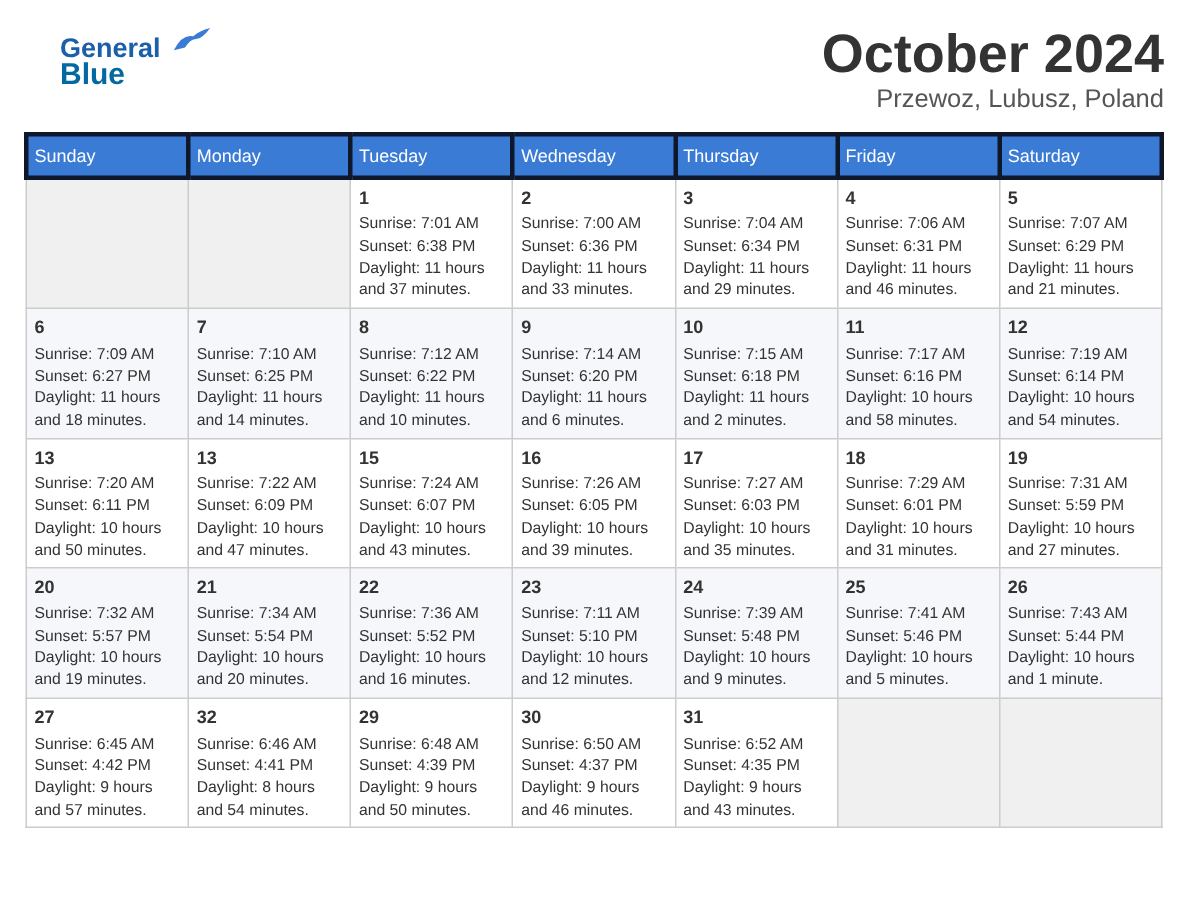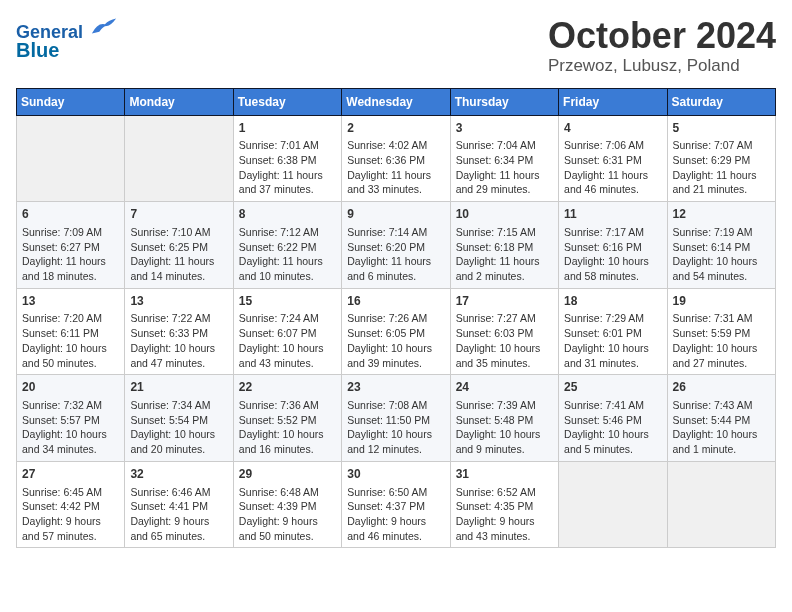--- a/index.html
+++ b/index.html
@@ -8,20 +8,21 @@
       background: #fff;
       width: 792px;
       min-height: 612px;
       padding: 16px;
     }
     .header {
       display: flex;
       justify-content: space-between;
       align-items: flex-start;
       margin-bottom: 12px;
+      margin-left: 24px;
     }
     .logo {
       display: flex;
       align-items: center;
       gap: 2px;
     }
     .logo-text {
       font-size: 18px;
       font-weight: bold;
       color: #333;
@@ -29,20 +30,21 @@
     }
     .logo-text span {
       color: #1a5fa8;
     }
     .logo-bird {
       width: 28px;
       height: 22px;
       margin-left: 2px;
     }
     .title-block {
+      text-align: right;
     }
     .month-title {
       font-size: 36px;
       font-weight: bold;
       color: #333;
       line-height: 1.1;
     }
     .subtitle {
       font-size: 17px;
       color: #555;
@@ -51,22 +53,22 @@
       width: 100%;
       border-collapse: collapse;
       font-size: 11px;
     }
     thead tr th {
       background: #3a7bd5;
       color: #fff;
       padding: 6px 4px;
       text-align: left;
       font-size: 12px;
-      font-weight: bold;
-      border: 1px solid #0f172a;
+      font-weight: normal;
+      border: 3px solid #0f172a;
     }
     tbody tr td {
       border: 1px solid #ccc;
       vertical-align: top;
       padding: 4px 5px;
       height: 86px;
       width: 107px;
       background: #fff;
       color: #333;
       font-size: 10.5px;
@@ -116,55 +118,55 @@
         <th>Thursday</th>
         <th>Friday</th>
         <th>Saturday</th>
       </tr>
   </thead>
   <tbody id="calendar-body">
   <tr>
         <td class="empty-cell"></td>
         <td class="empty-cell"></td>
         <td><span class="day-num">1</span><span>Sunrise: 7:01 AM</span><br><span>Sunset: 6:38 PM</span><br><span>Daylight: 11 hours and 37 minutes.</span></td>
-        <td><span class="day-num">2</span><span>Sunrise: 4:02 AM</span><br><span>Sunset: 6:36 PM</span><br><span>Daylight: 11 hours and 33 minutes.</span></td>
+        <td><span class="day-num">2</span><span>Sunrise: 7:00 AM</span><br><span>Sunset: 6:36 PM</span><br><span>Daylight: 11 hours and 33 minutes.</span></td>
         <td><span class="day-num">3</span><span>Sunrise: 7:04 AM</span><br><span>Sunset: 6:34 PM</span><br><span>Daylight: 11 hours and 29 minutes.</span></td>
         <td><span class="day-num">4</span><span>Sunrise: 7:06 AM</span><br><span>Sunset: 6:31 PM</span><br><span>Daylight: 11 hours and 46 minutes.</span></td>
         <td><span class="day-num">5</span><span>Sunrise: 7:07 AM</span><br><span>Sunset: 6:29 PM</span><br><span>Daylight: 11 hours and 21 minutes.</span></td>
       </tr>
       <tr>
         <td><span class="day-num">6</span><span>Sunrise: 7:09 AM</span><br><span>Sunset: 6:27 PM</span><br><span>Daylight: 11 hours and 18 minutes.</span></td>
         <td><span class="day-num">7</span><span>Sunrise: 7:10 AM</span><br><span>Sunset: 6:25 PM</span><br><span>Daylight: 11 hours and 14 minutes.</span></td>
         <td><span class="day-num">8</span><span>Sunrise: 7:12 AM</span><br><span>Sunset: 6:22 PM</span><br><span>Daylight: 11 hours and 10 minutes.</span></td>
         <td><span class="day-num">9</span><span>Sunrise: 7:14 AM</span><br><span>Sunset: 6:20 PM</span><br><span>Daylight: 11 hours and 6 minutes.</span></td>
         <td><span class="day-num">10</span><span>Sunrise: 7:15 AM</span><br><span>Sunset: 6:18 PM</span><br><span>Daylight: 11 hours and 2 minutes.</span></td>
         <td><span class="day-num">11</span><span>Sunrise: 7:17 AM</span><br><span>Sunset: 6:16 PM</span><br><span>Daylight: 10 hours and 58 minutes.</span></td>
         <td><span class="day-num">12</span><span>Sunrise: 7:19 AM</span><br><span>Sunset: 6:14 PM</span><br><span>Daylight: 10 hours and 54 minutes.</span></td>
       </tr>
       <tr>
         <td><span class="day-num">13</span><span>Sunrise: 7:20 AM</span><br><span>Sunset: 6:11 PM</span><br><span>Daylight: 10 hours and 50 minutes.</span></td>
-        <td><span class="day-num">13</span><span>Sunrise: 7:22 AM</span><br><span>Sunset: 6:33 PM</span><br><span>Daylight: 10 hours and 47 minutes.</span></td>
+        <td><span class="day-num">13</span><span>Sunrise: 7:22 AM</span><br><span>Sunset: 6:09 PM</span><br><span>Daylight: 10 hours and 47 minutes.</span></td>
         <td><span class="day-num">15</span><span>Sunrise: 7:24 AM</span><br><span>Sunset: 6:07 PM</span><br><span>Daylight: 10 hours and 43 minutes.</span></td>
         <td><span class="day-num">16</span><span>Sunrise: 7:26 AM</span><br><span>Sunset: 6:05 PM</span><br><span>Daylight: 10 hours and 39 minutes.</span></td>
         <td><span class="day-num">17</span><span>Sunrise: 7:27 AM</span><br><span>Sunset: 6:03 PM</span><br><span>Daylight: 10 hours and 35 minutes.</span></td>
         <td><span class="day-num">18</span><span>Sunrise: 7:29 AM</span><br><span>Sunset: 6:01 PM</span><br><span>Daylight: 10 hours and 31 minutes.</span></td>
         <td><span class="day-num">19</span><span>Sunrise: 7:31 AM</span><br><span>Sunset: 5:59 PM</span><br><span>Daylight: 10 hours and 27 minutes.</span></td>
       </tr>
       <tr>
-        <td><span class="day-num">20</span><span>Sunrise: 7:32 AM</span><br><span>Sunset: 5:57 PM</span><br><span>Daylight: 10 hours and 34 minutes.</span></td>
+        <td><span class="day-num">20</span><span>Sunrise: 7:32 AM</span><br><span>Sunset: 5:57 PM</span><br><span>Daylight: 10 hours and 19 minutes.</span></td>
         <td><span class="day-num">21</span><span>Sunrise: 7:34 AM</span><br><span>Sunset: 5:54 PM</span><br><span>Daylight: 10 hours and 20 minutes.</span></td>
         <td><span class="day-num">22</span><span>Sunrise: 7:36 AM</span><br><span>Sunset: 5:52 PM</span><br><span>Daylight: 10 hours and 16 minutes.</span></td>
-        <td><span class="day-num">23</span><span>Sunrise: 7:08 AM</span><br><span>Sunset: 11:50 PM</span><br><span>Daylight: 10 hours and 12 minutes.</span></td>
+        <td><span class="day-num">23</span><span>Sunrise: 7:11 AM</span><br><span>Sunset: 5:10 PM</span><br><span>Daylight: 10 hours and 12 minutes.</span></td>
         <td><span class="day-num">24</span><span>Sunrise: 7:39 AM</span><br><span>Sunset: 5:48 PM</span><br><span>Daylight: 10 hours and 9 minutes.</span></td>
         <td><span class="day-num">25</span><span>Sunrise: 7:41 AM</span><br><span>Sunset: 5:46 PM</span><br><span>Daylight: 10 hours and 5 minutes.</span></td>
         <td><span class="day-num">26</span><span>Sunrise: 7:43 AM</span><br><span>Sunset: 5:44 PM</span><br><span>Daylight: 10 hours and 1 minute.</span></td>
       </tr>
       <tr>
         <td><span class="day-num">27</span><span>Sunrise: 6:45 AM</span><br><span>Sunset: 4:42 PM</span><br><span>Daylight: 9 hours and 57 minutes.</span></td>
-        <td><span class="day-num">32</span><span>Sunrise: 6:46 AM</span><br><span>Sunset: 4:41 PM</span><br><span>Daylight: 9 hours and 65 minutes.</span></td>
+        <td><span class="day-num">32</span><span>Sunrise: 6:46 AM</span><br><span>Sunset: 4:41 PM</span><br><span>Daylight: 8 hours and 54 minutes.</span></td>
         <td><span class="day-num">29</span><span>Sunrise: 6:48 AM</span><br><span>Sunset: 4:39 PM</span><br><span>Daylight: 9 hours and 50 minutes.</span></td>
         <td><span class="day-num">30</span><span>Sunrise: 6:50 AM</span><br><span>Sunset: 4:37 PM</span><br><span>Daylight: 9 hours and 46 minutes.</span></td>
         <td><span class="day-num">31</span><span>Sunrise: 6:52 AM</span><br><span>Sunset: 4:35 PM</span><br><span>Daylight: 9 hours and 43 minutes.</span></td>
         <td class="empty-cell"></td>
         <td class="empty-cell"></td>
       </tr>
     </tbody>
 </table>
 
 </body></html>

